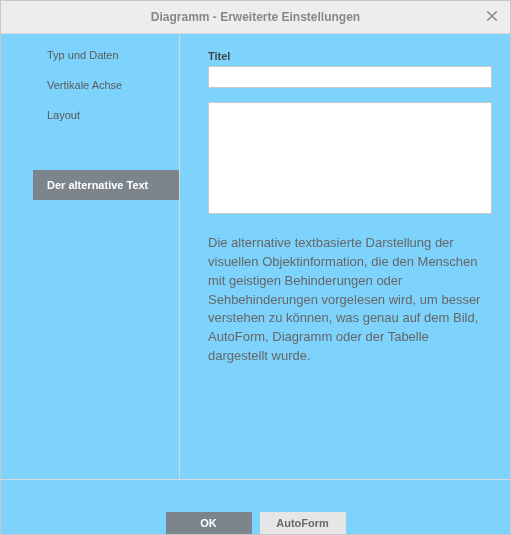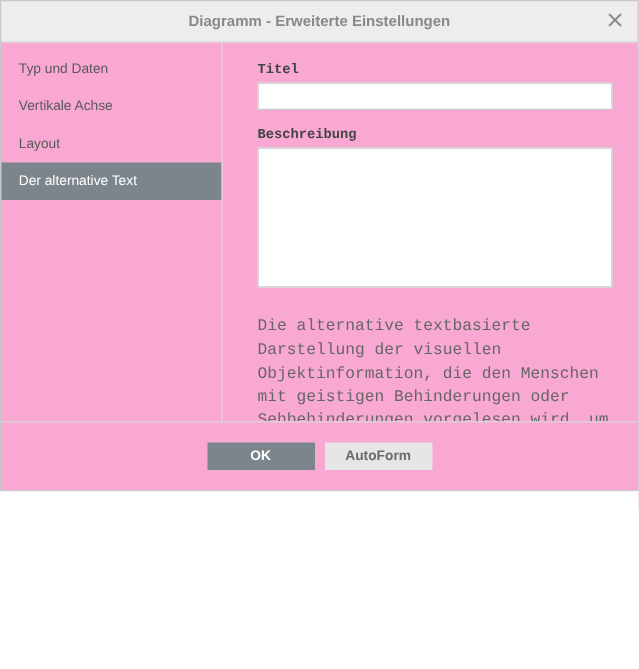--- a/index.html
+++ b/index.html
@@ -5,23 +5,23 @@
   * { box-sizing: border-box; }
   html, body {
     margin: 0; padding: 0;
     font-family: Arial, Helvetica, sans-serif;
     font-size: 11px;
     color: #444;
     background: #fff;
   }
   .dialog {
     width: 511px;
-    height: 393px;
+    height: 535px;
     border: 1px solid #c8c8c8;
-    background: #f9a8d4;
+    background: #7dd3fc;
     position: relative;
     display: flex;
     flex-direction: column;
   }
   .titlebar {
     height: 33px;
     background: #ededed;
     border-bottom: 1px solid #d8d8d8;
     display: flex;
     align-items: center;
@@ -36,42 +36,43 @@
     right: 0; top: 0;
     width: 36px; height: 33px;
     display: flex; align-items: center; justify-content: center;
     cursor: pointer;
   }
   .close-btn svg { width: 12px; height: 12px; }
   .body {
     flex: 1;
     display: flex;
     overflow: hidden;
+    padding-left: 32px;
   }
   .sidebar {
     width: 177px;
     border-right: 1px solid #d8d8d8;
     padding-top: 6px;
     padding-bottom: 6px;
   }
   .sidebar-item {
     padding: 9px 14px;
     color: #5a5a5a;
     cursor: pointer;
     font-size: 11px;
   }
   .sidebar-item.active {
     background: #7d858c;
     color: #fff;
-    font-weight: normal;
+    font-weight: bold;
+    margin-top: 40px;
   }
   .content {
     flex: 1;
     padding: 16px 18px 12px 28px;
-    font-family: Liberation Mono, monospace;
   }
   .field-label {
     color: #444;
     font-weight: bold;
     font-size: 11px;
     margin-bottom: 4px;
     display: block;
   }
   .field-block { margin-bottom: 14px; }
   input[type=text].txt {
@@ -97,21 +98,21 @@
     width: 284px;
     color: #666;
     line-height: 1.45;
     font-size: 13px;
     padding-top: 4px;
   }
   .footer {
     height: 55px;
     border-top: 1px solid #d8d8d8;
     display: flex;
-    align-items: center;
+    align-items: flex-end;
     justify-content: center;
     gap: 8px;
   }
   .btn {
     min-width: 86px;
     height: 22px;
     border: none;
     font-family: inherit;
     font-size: 11px;
     font-weight: bold;
@@ -153,21 +154,20 @@
         <span>Der alternative Text</span>
       </div>
     </div>
 
     <div class="content">
       <div class="field-block">
         <span class="field-label">Titel</span>
         <input type="text" class="txt" value="" style="">
       </div>
       <div class="field-block">
-        <span class="field-label">Beschreibung</span>
         <textarea class="desc" style=""></textarea>
       </div>
       <div class="help-text">Die alternative textbasierte Darstellung der visuellen Objektinformation, die den Menschen mit geistigen Behinderungen oder Sehbehinderungen vorgelesen wird, um besser verstehen zu können, was genau auf dem Bild, AutoForm, Diagramm oder der Tabelle dargestellt wurde.</div>
     </div>
   </div>
 
   <div class="footer">
     <button class="btn btn-primary">OK</button>
     <button class="btn btn-secondary">AutoForm</button>
   </div>

